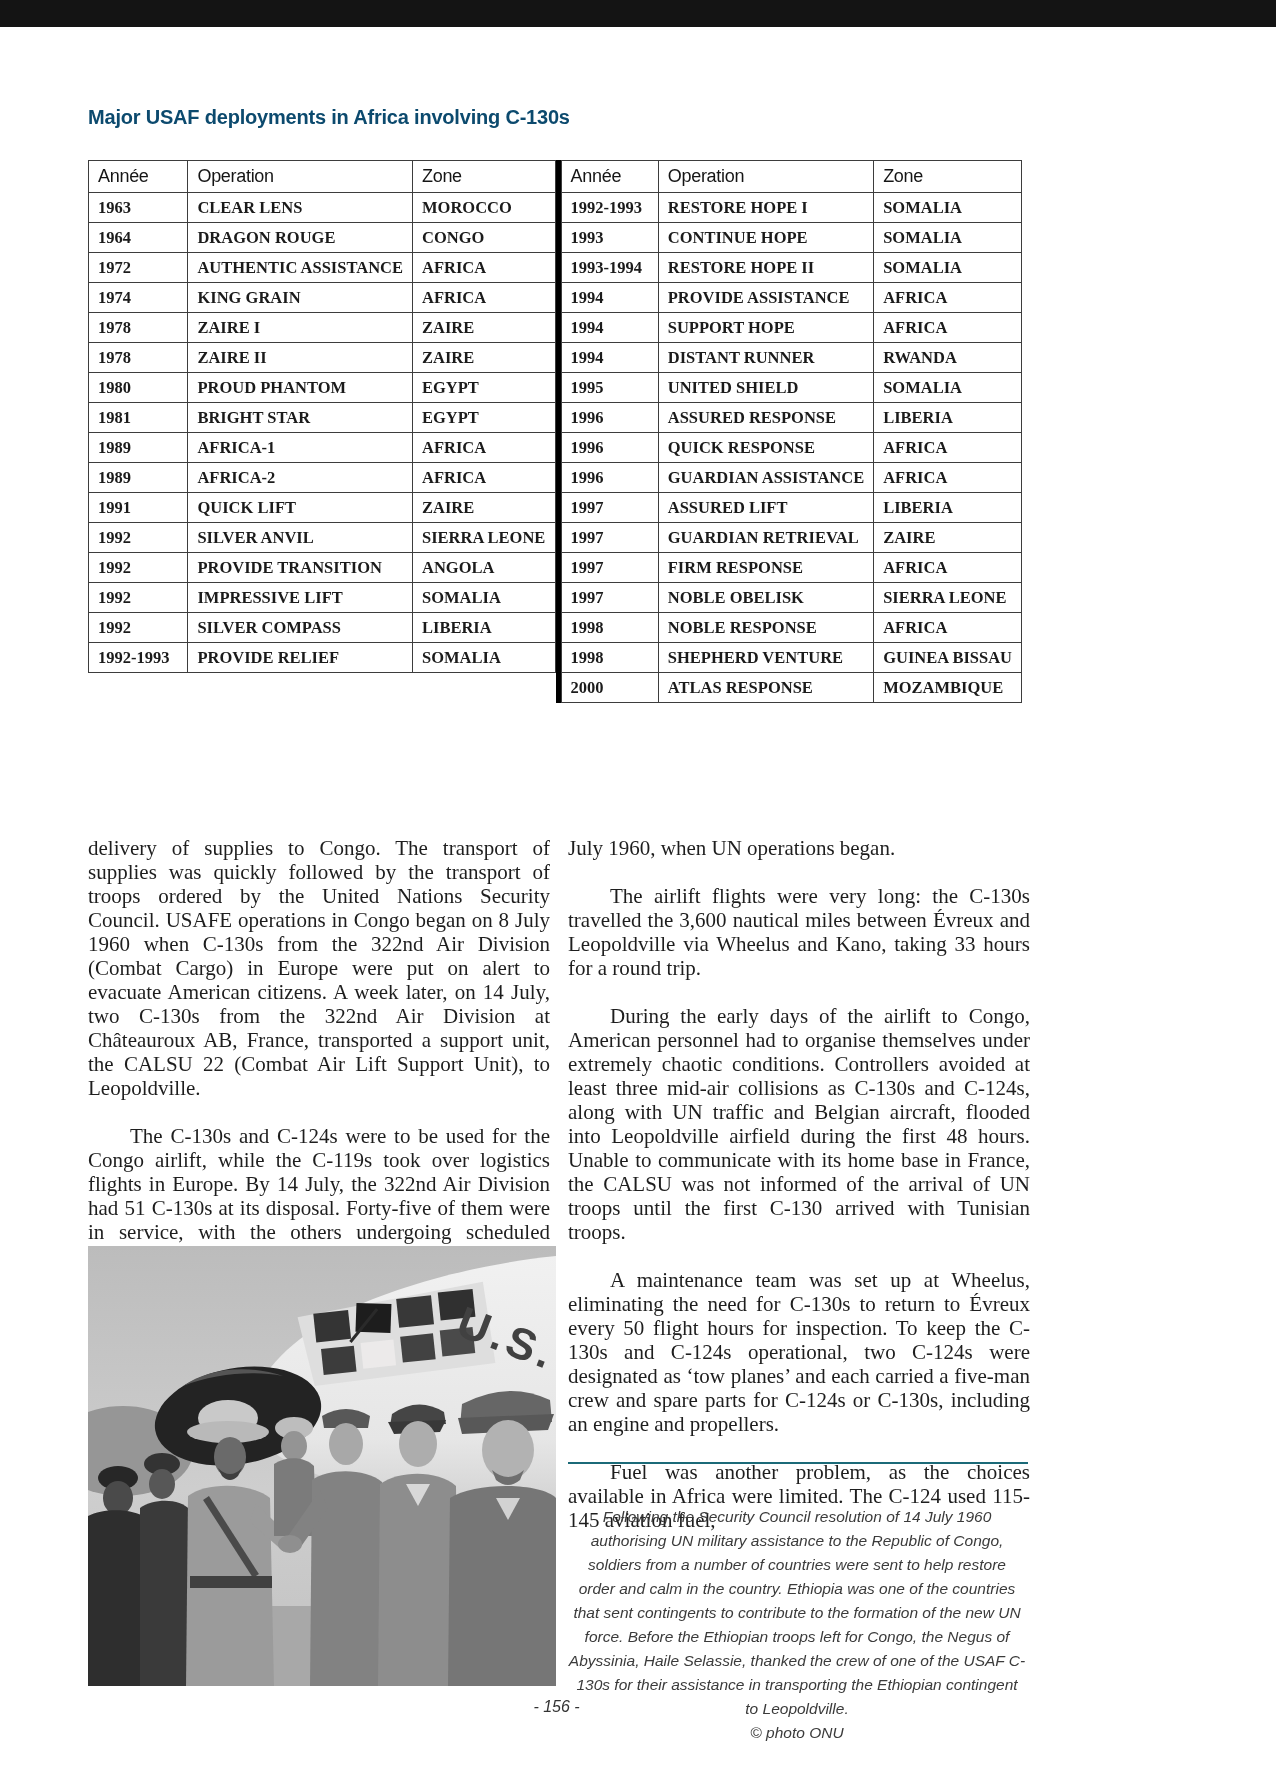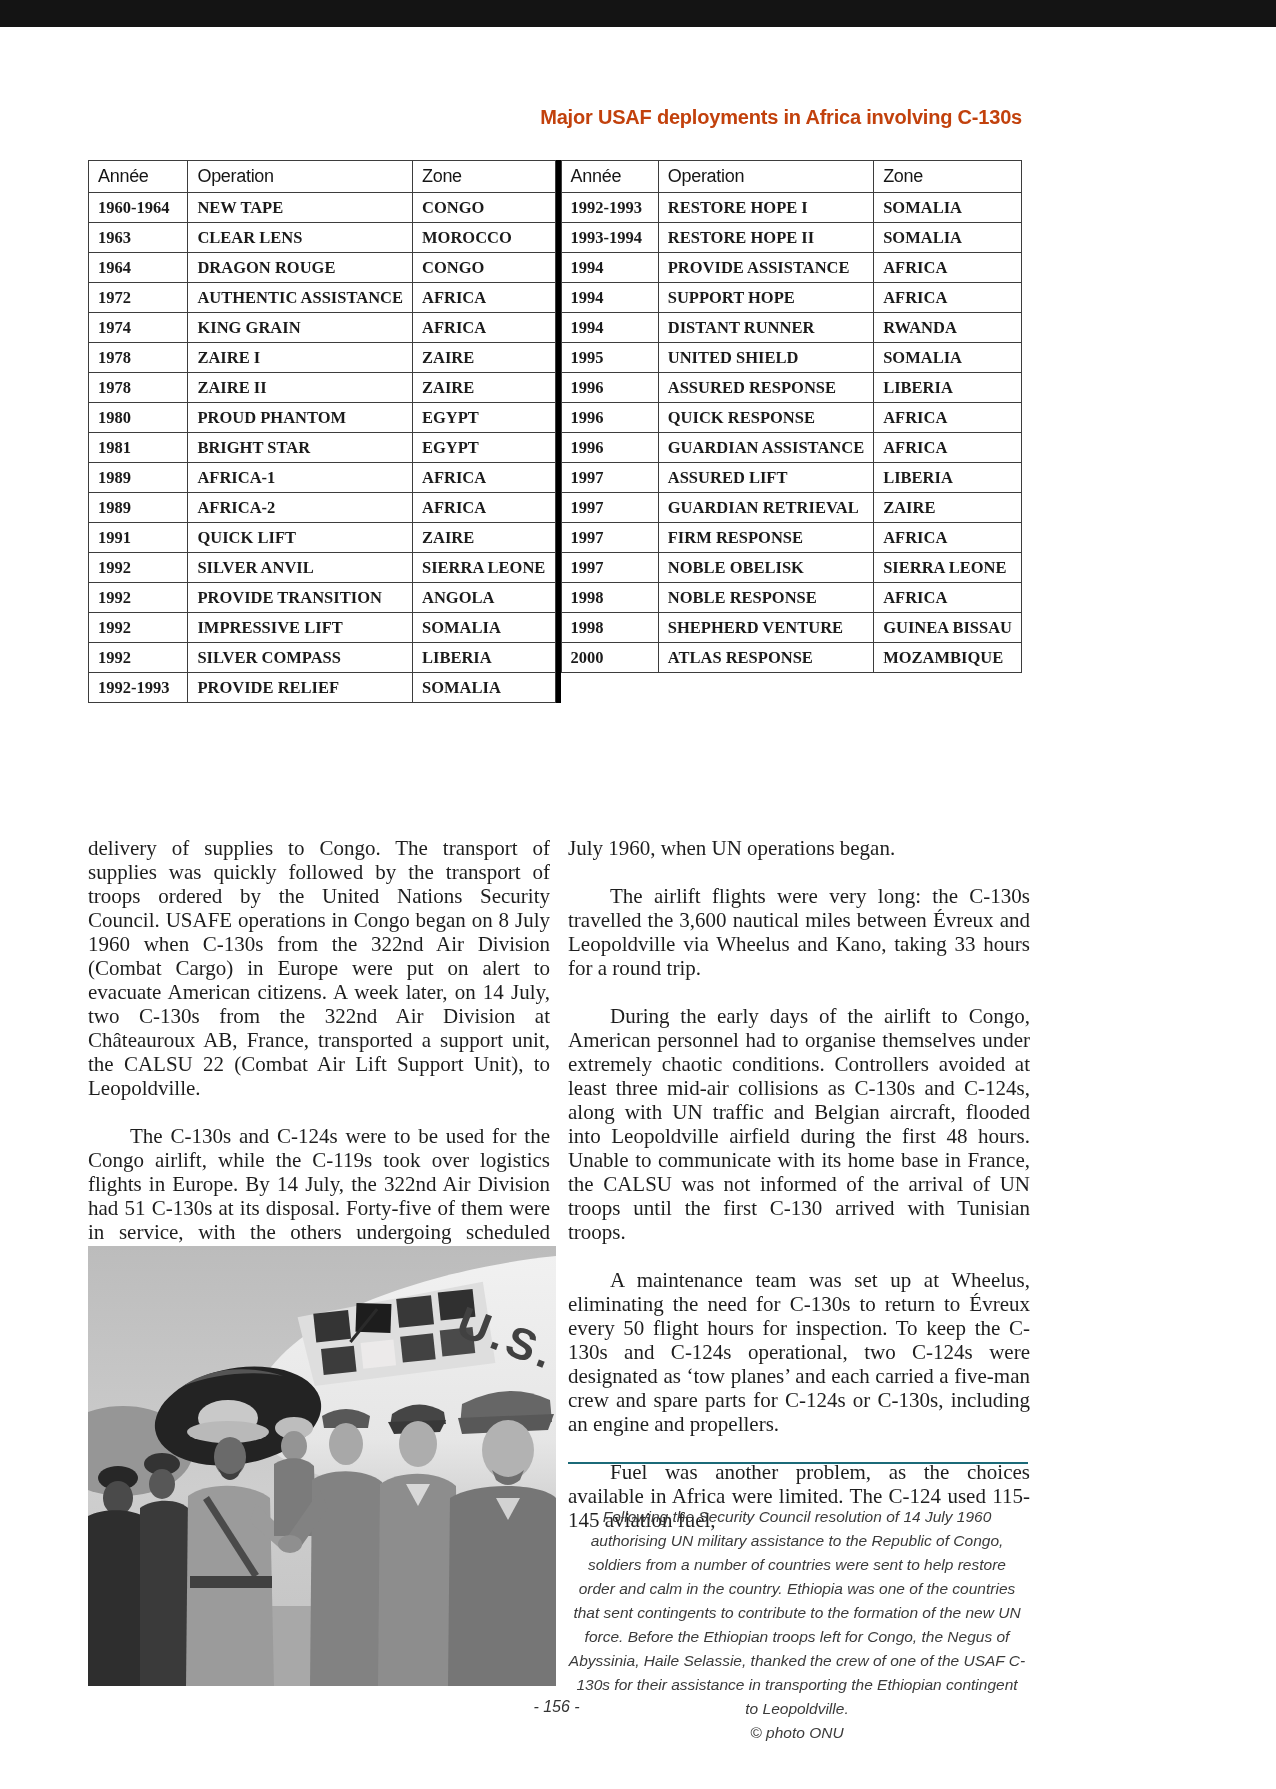--- a/index.html
+++ b/index.html
@@ -3,22 +3,22 @@
 <meta charset="utf-8">
 <style>
   html,body{margin:0;padding:0;}
   body{
     width:1276px;height:1789px;position:relative;overflow:hidden;
     background:#ffffff;font-family:"Liberation Serif", serif;color:#1e1e1e;
   }
   .top-bar{position:absolute;left:0;top:0;width:1276px;height:27px;background:#141414;}
   .title{
     position:absolute;left:88px;top:103px;width:934px;margin:0;
-    text-align:right;font:bold 20px/28px "Liberation Sans", sans-serif;
-    letter-spacing:-0.2px;color:#c2410c;
+    text-align:left;font:bold 20px/28px "Liberation Sans", sans-serif;
+    letter-spacing:-0.2px;color:#0c4a6e;
   }
   .table-wrap{position:absolute;left:88px;top:160px;width:934px;display:flex;align-items:flex-start;}
   .table-divider{align-self:stretch;width:5px;background:#000;}
   table.dep-table{border-collapse:collapse;table-layout:fixed;background:#fff;padding-left:11px;}
   table.dep-table th{
     font-family:"Liberation Sans", sans-serif;font-weight:normal;font-size:18px;
     letter-spacing:-0.3px;color:#151515;text-align:left;vertical-align:middle;
     padding:3px 9px;height:25px;border:1.4px solid #3d3d3d;
   }
   table.dep-table td{
@@ -59,25 +59,20 @@
         <col style="width:143px">
       </colgroup>
     <thead>
       <tr>
         <th>Année</th>
         <th>Operation</th>
         <th>Zone</th>
       </tr>
     </thead>
     <tbody>
-        <tr>
-          <td>1960-1964</td>
-          <td>NEW TAPE</td>
-          <td>CONGO</td>
-        </tr>
         <tr>
           <td>1963</td>
           <td>CLEAR LENS</td>
           <td>MOROCCO</td>
         </tr>
         <tr>
           <td>1964</td>
           <td>DRAGON ROUGE</td>
           <td>CONGO</td>
         </tr>
@@ -167,20 +162,25 @@
         <th>Zone</th>
       </tr>
     </thead>
     <tbody>
         <tr>
           <td>1992-1993</td>
           <td>RESTORE HOPE I</td>
           <td>SOMALIA</td>
         </tr>
         <tr>
+          <td>1993</td>
+          <td>CONTINUE HOPE</td>
+          <td>SOMALIA</td>
+        </tr>
+        <tr>
           <td>1993-1994</td>
           <td>RESTORE HOPE II</td>
           <td>SOMALIA</td>
         </tr>
         <tr>
           <td>1994</td>
           <td>PROVIDE ASSISTANCE</td>
           <td>AFRICA</td>
         </tr>
         <tr>

